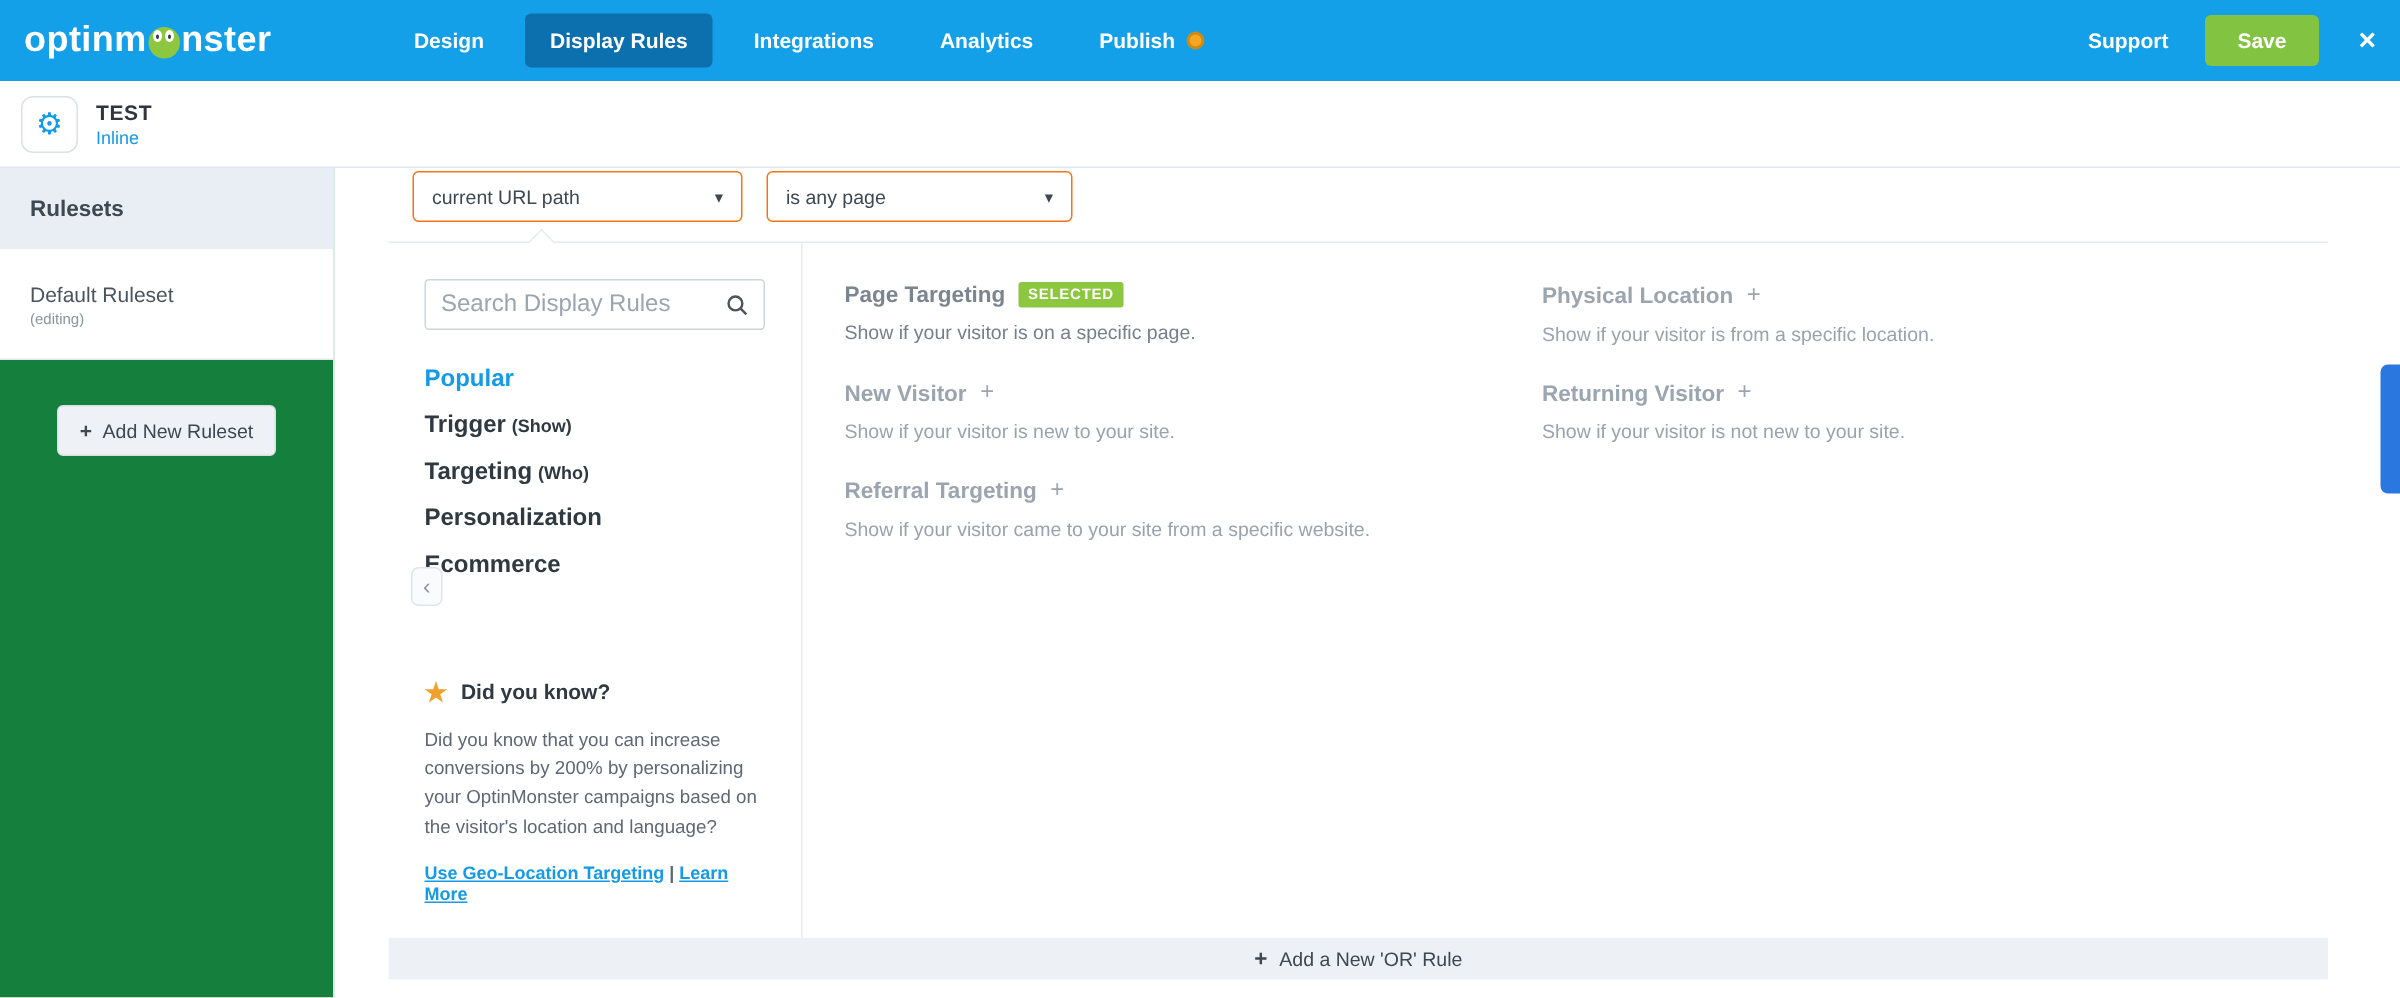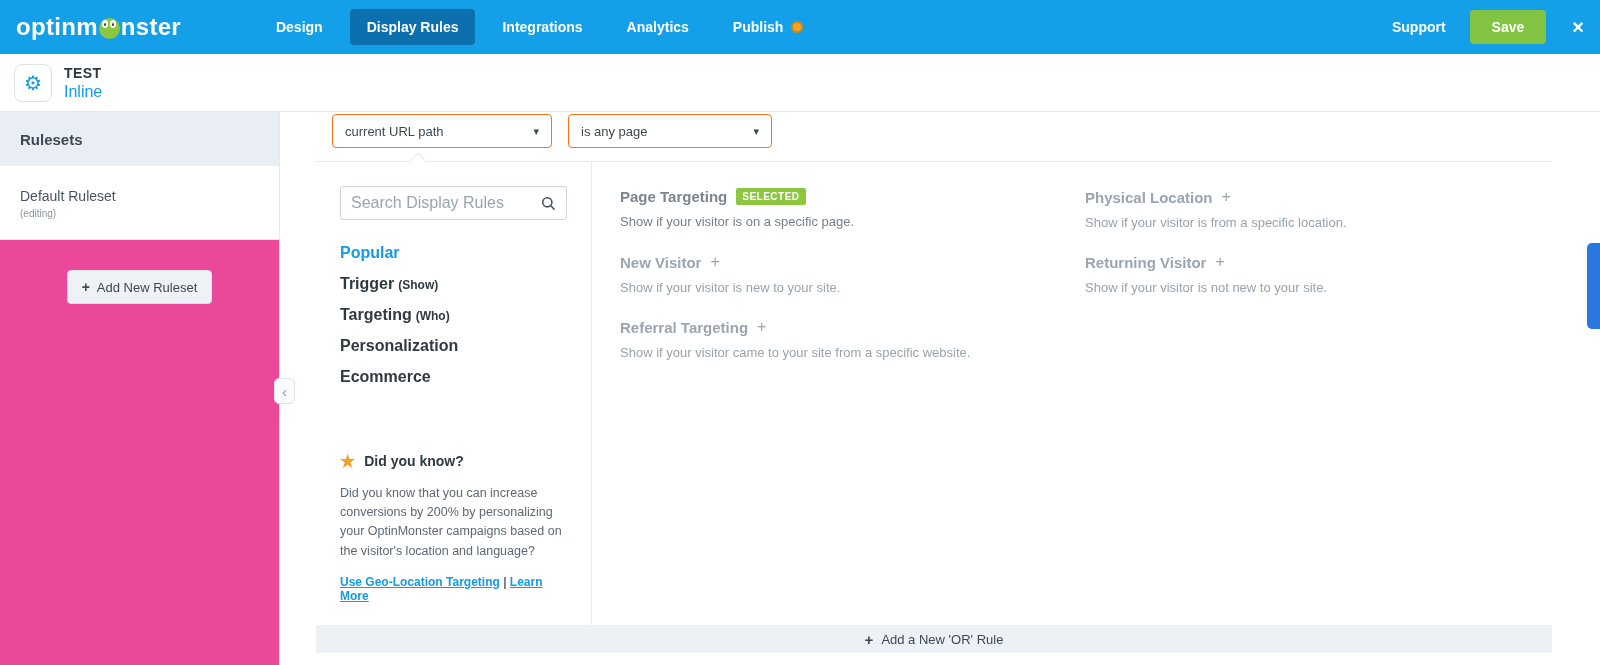--- a/index.html
+++ b/index.html
@@ -19,26 +19,26 @@
   .publish-dot { display:inline-block; width:12px; height:12px; border-radius:50%; background:#f5a623; border:2px solid #cf8a12; margin-left:8px; }
   .topbar-right { margin-left:auto; display:flex; align-items:center; gap:24px; }
   .support { color:#fff; font-size:14px; font-weight:bold; cursor:pointer; }
   .save-btn { background:#82c341; color:#fff; font-size:14px; font-weight:bold; padding:9px 22px; border-radius:4px; border:none; cursor:pointer; font-family:inherit; }
   .close-btn { color:#fff; font-size:20px; font-weight:bold; cursor:pointer; margin-left:2px; }
 
   
   .header { height:58px; background:#fff; border-bottom:1px solid #e4e9ee; display:flex; align-items:center; padding:0 14px; gap:12px; }
   .gear-btn { width:38px; height:38px; border:1px solid #d9e1e9; border-radius:8px; display:flex; align-items:center; justify-content:center; color:#149ae6; font-size:20px; background:#fff; cursor:pointer; }
   .campaign-name { font-size:14px; font-weight:bold; color:#2f3640; letter-spacing:.4px; }
-  .campaign-type { font-size:16px; color:#149ae6; margin-top:2px; }
+  .campaign-type { font-size:12px; color:#149ae6; margin-top:2px; }
 
   
   .content { display:flex; height:553px; position:relative; }
 
-  .sidebar { width:280px; border-right:1px solid #e4e9ee; background:#ec4899; flex-shrink:0; }
+  .sidebar { width:223px; border-right:1px solid #e4e9ee; background:#15803d; flex-shrink:0; }
   .sidebar-header { background:#e9eef4; padding:0 20px; height:54px; display:flex; align-items:center; font-size:15px; font-weight:bold; color:#3d4852; }
   .ruleset-item { background:#fff; border-bottom:1px solid #e4e9ee; padding:22px 20px 20px; cursor:pointer; }
   .ruleset-name { font-size:14px; color:#4a545e; }
   .ruleset-status { font-size:10px; color:#8a95a0; margin-top:4px; }
   .add-ruleset { margin:30px auto 0; display:flex; width:fit-content; background:#eef1f5; border:1px solid #d8dfe6; border-radius:4px; padding:8px 14px; font-size:13px; color:#3d4852; gap:7px; align-items:center; cursor:pointer; font-family:inherit; }
   .add-ruleset .plus { font-weight:bold; font-size:14px; }
 
   .collapse-handle { position:absolute; left:274px; top:266px; width:21px; height:26px; background:#fafbfc; border:1px solid #dfe5eb; border-radius:5px; display:flex; align-items:center; justify-content:center; color:#8a95a0; font-size:15px; cursor:pointer; z-index:5; }
 
   .main { flex:1; display:flex; flex-direction:column; background:#fff; padding:0 48px 0 36px; position:relative; }

